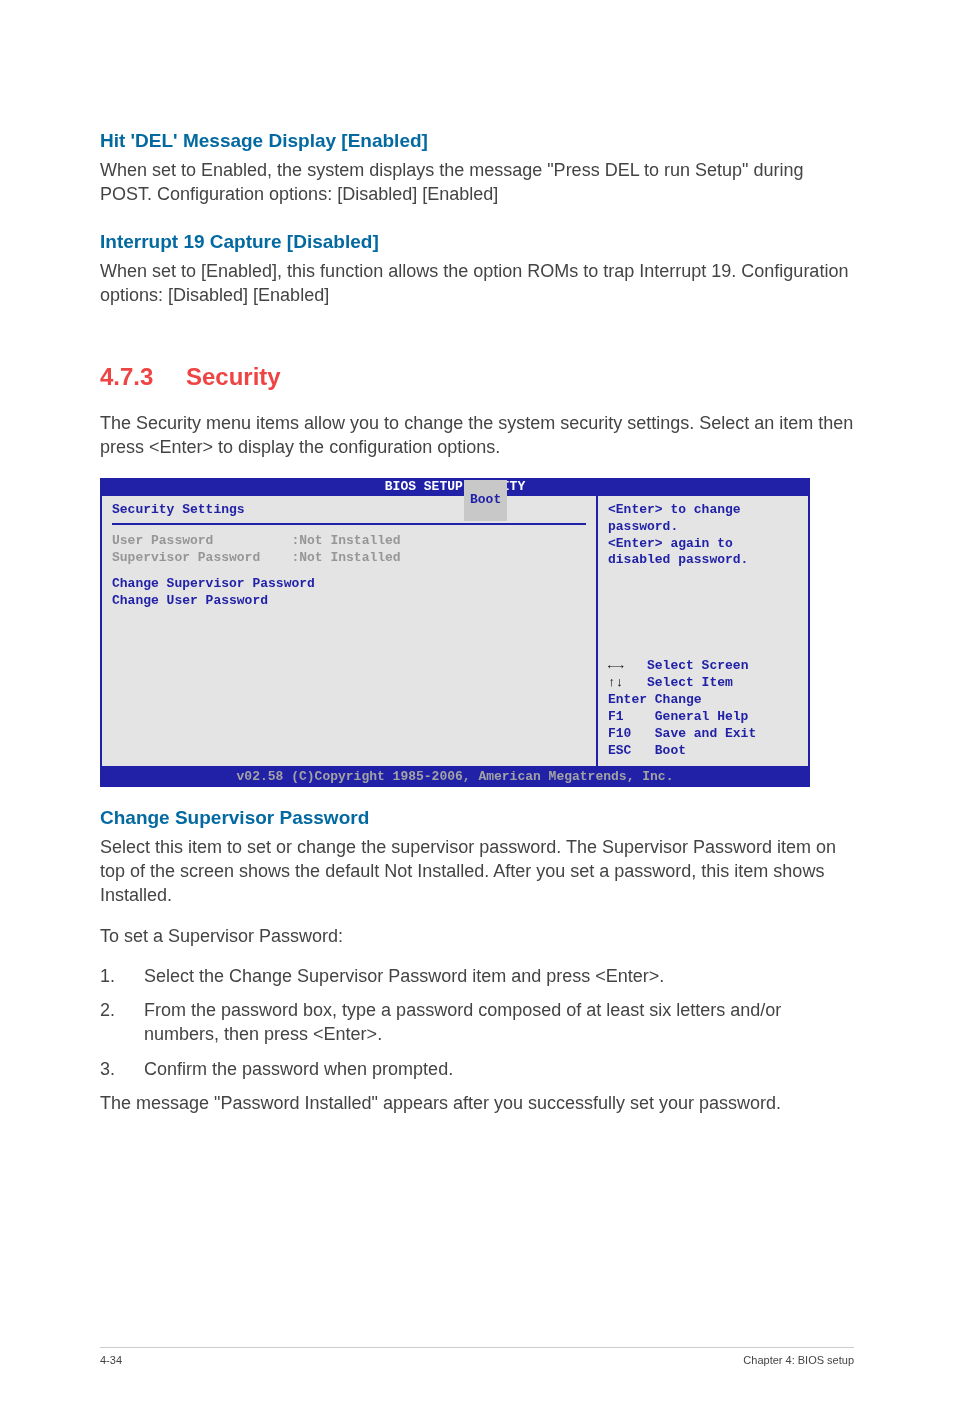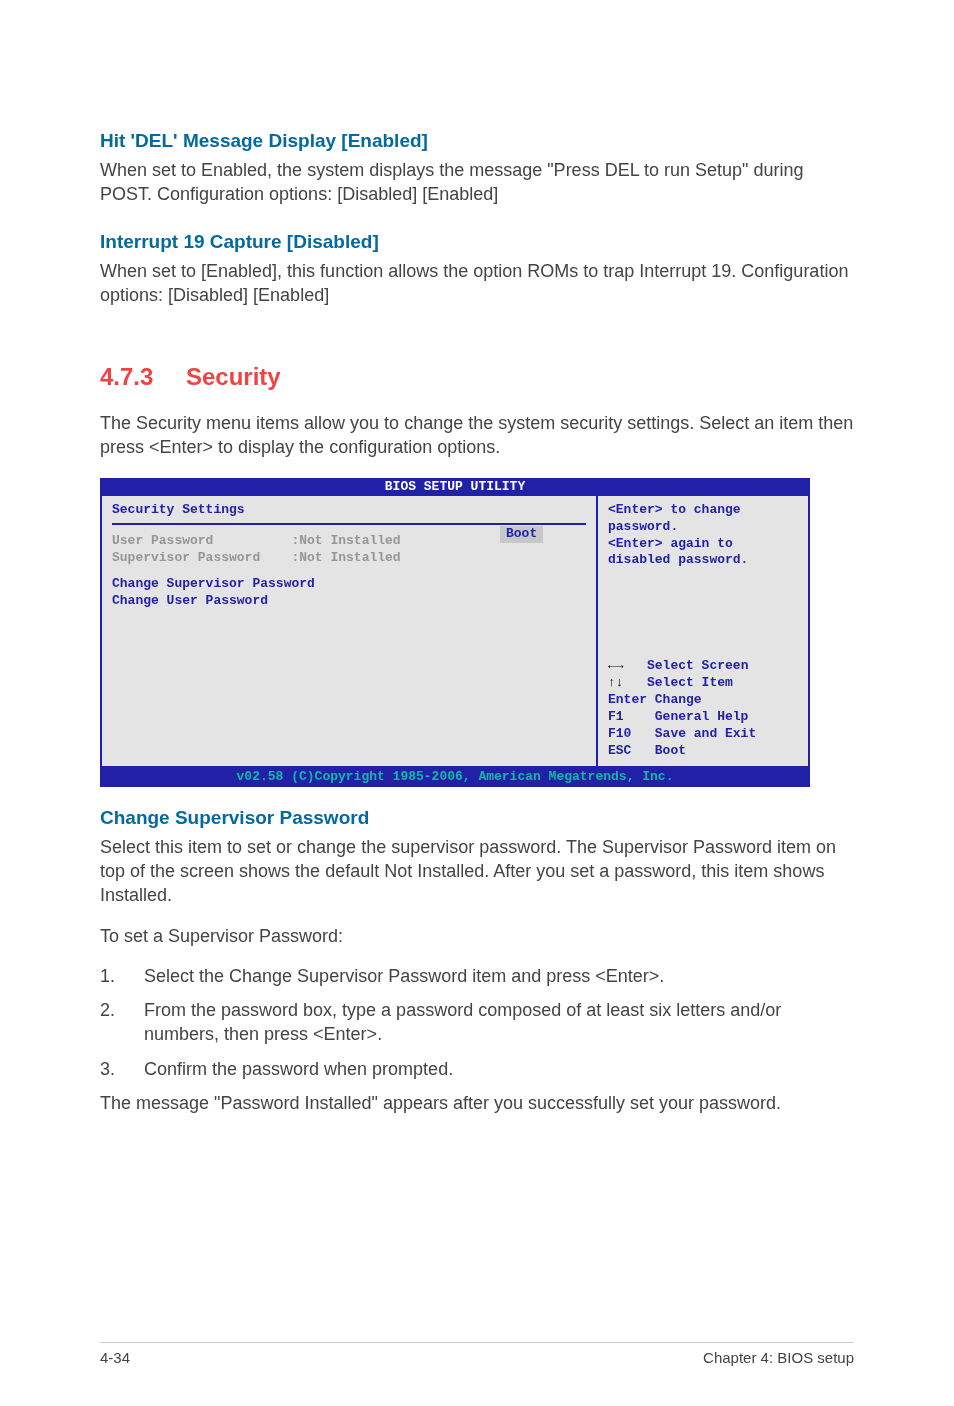--- a/index.html
+++ b/index.html
@@ -49,26 +49,25 @@
     text-align: center;
     position: relative;
     height: 18px;
   }
   .bios-title-row .title {
     display:inline-block;
     padding-top:1px;
   }
   .bios-tab {
     position: absolute;
-    left: 400px;
+    left: 364px;
     top: 2px;
     background: #c8c8c8;
     color: #2121a8;
-    padding: 0 6px;
-    margin-top: 46px;
+    padding: 12px 6px;
   }
   .bios-main {
     display: flex;
     border: 2px solid #2121a8;
     border-top: none;
     background: #e4e4e4;
     justify-content: space-between;
   }
   .bios-left {
     flex: 1;
@@ -102,21 +101,21 @@
     margin-top: 10px;
   }
   .bios-right .help-top { color:#2121a8; }
   .bios-right .nav {
     color:#2121a8;
   }
   .bios-right .nav .arrows { color:#000; }
   .bios-right .nav .row { white-space: pre; }
   .bios-footer {
     background: #2121a8;
-    color: #14b8a6;
+    color: #a3a3a3;
     text-align: center;
     padding: 1px 0;
   }
   .list {
     margin-left: 0;
     font-size: 18px;
     color:#444;
   }
   .list .row {
     display:flex;
@@ -127,21 +126,21 @@
   .list .txt { flex:1; }
   .footer {
     position: absolute;
     bottom: 40px;
     left: 100px;
     right: 100px;
     border-top: 1px solid #ccc;
     padding-top: 6px;
     display:flex;
     justify-content: space-between;
-    font-size: 15px;
+    font-size: 11px;
     color:#444;
   }
   .para { font-size:18px; color:#444; line-height:1.35; margin-bottom:16px; }
 </style>
 </head>
 <body>
 
 <div>
   <div class="section-heading">Hit 'DEL' Message Display [Enabled]</div>
   <div class="body-text">When set to Enabled, the system displays the message "Press DEL to run Setup" during POST. Configuration options: [Disabled] [Enabled]</div>

